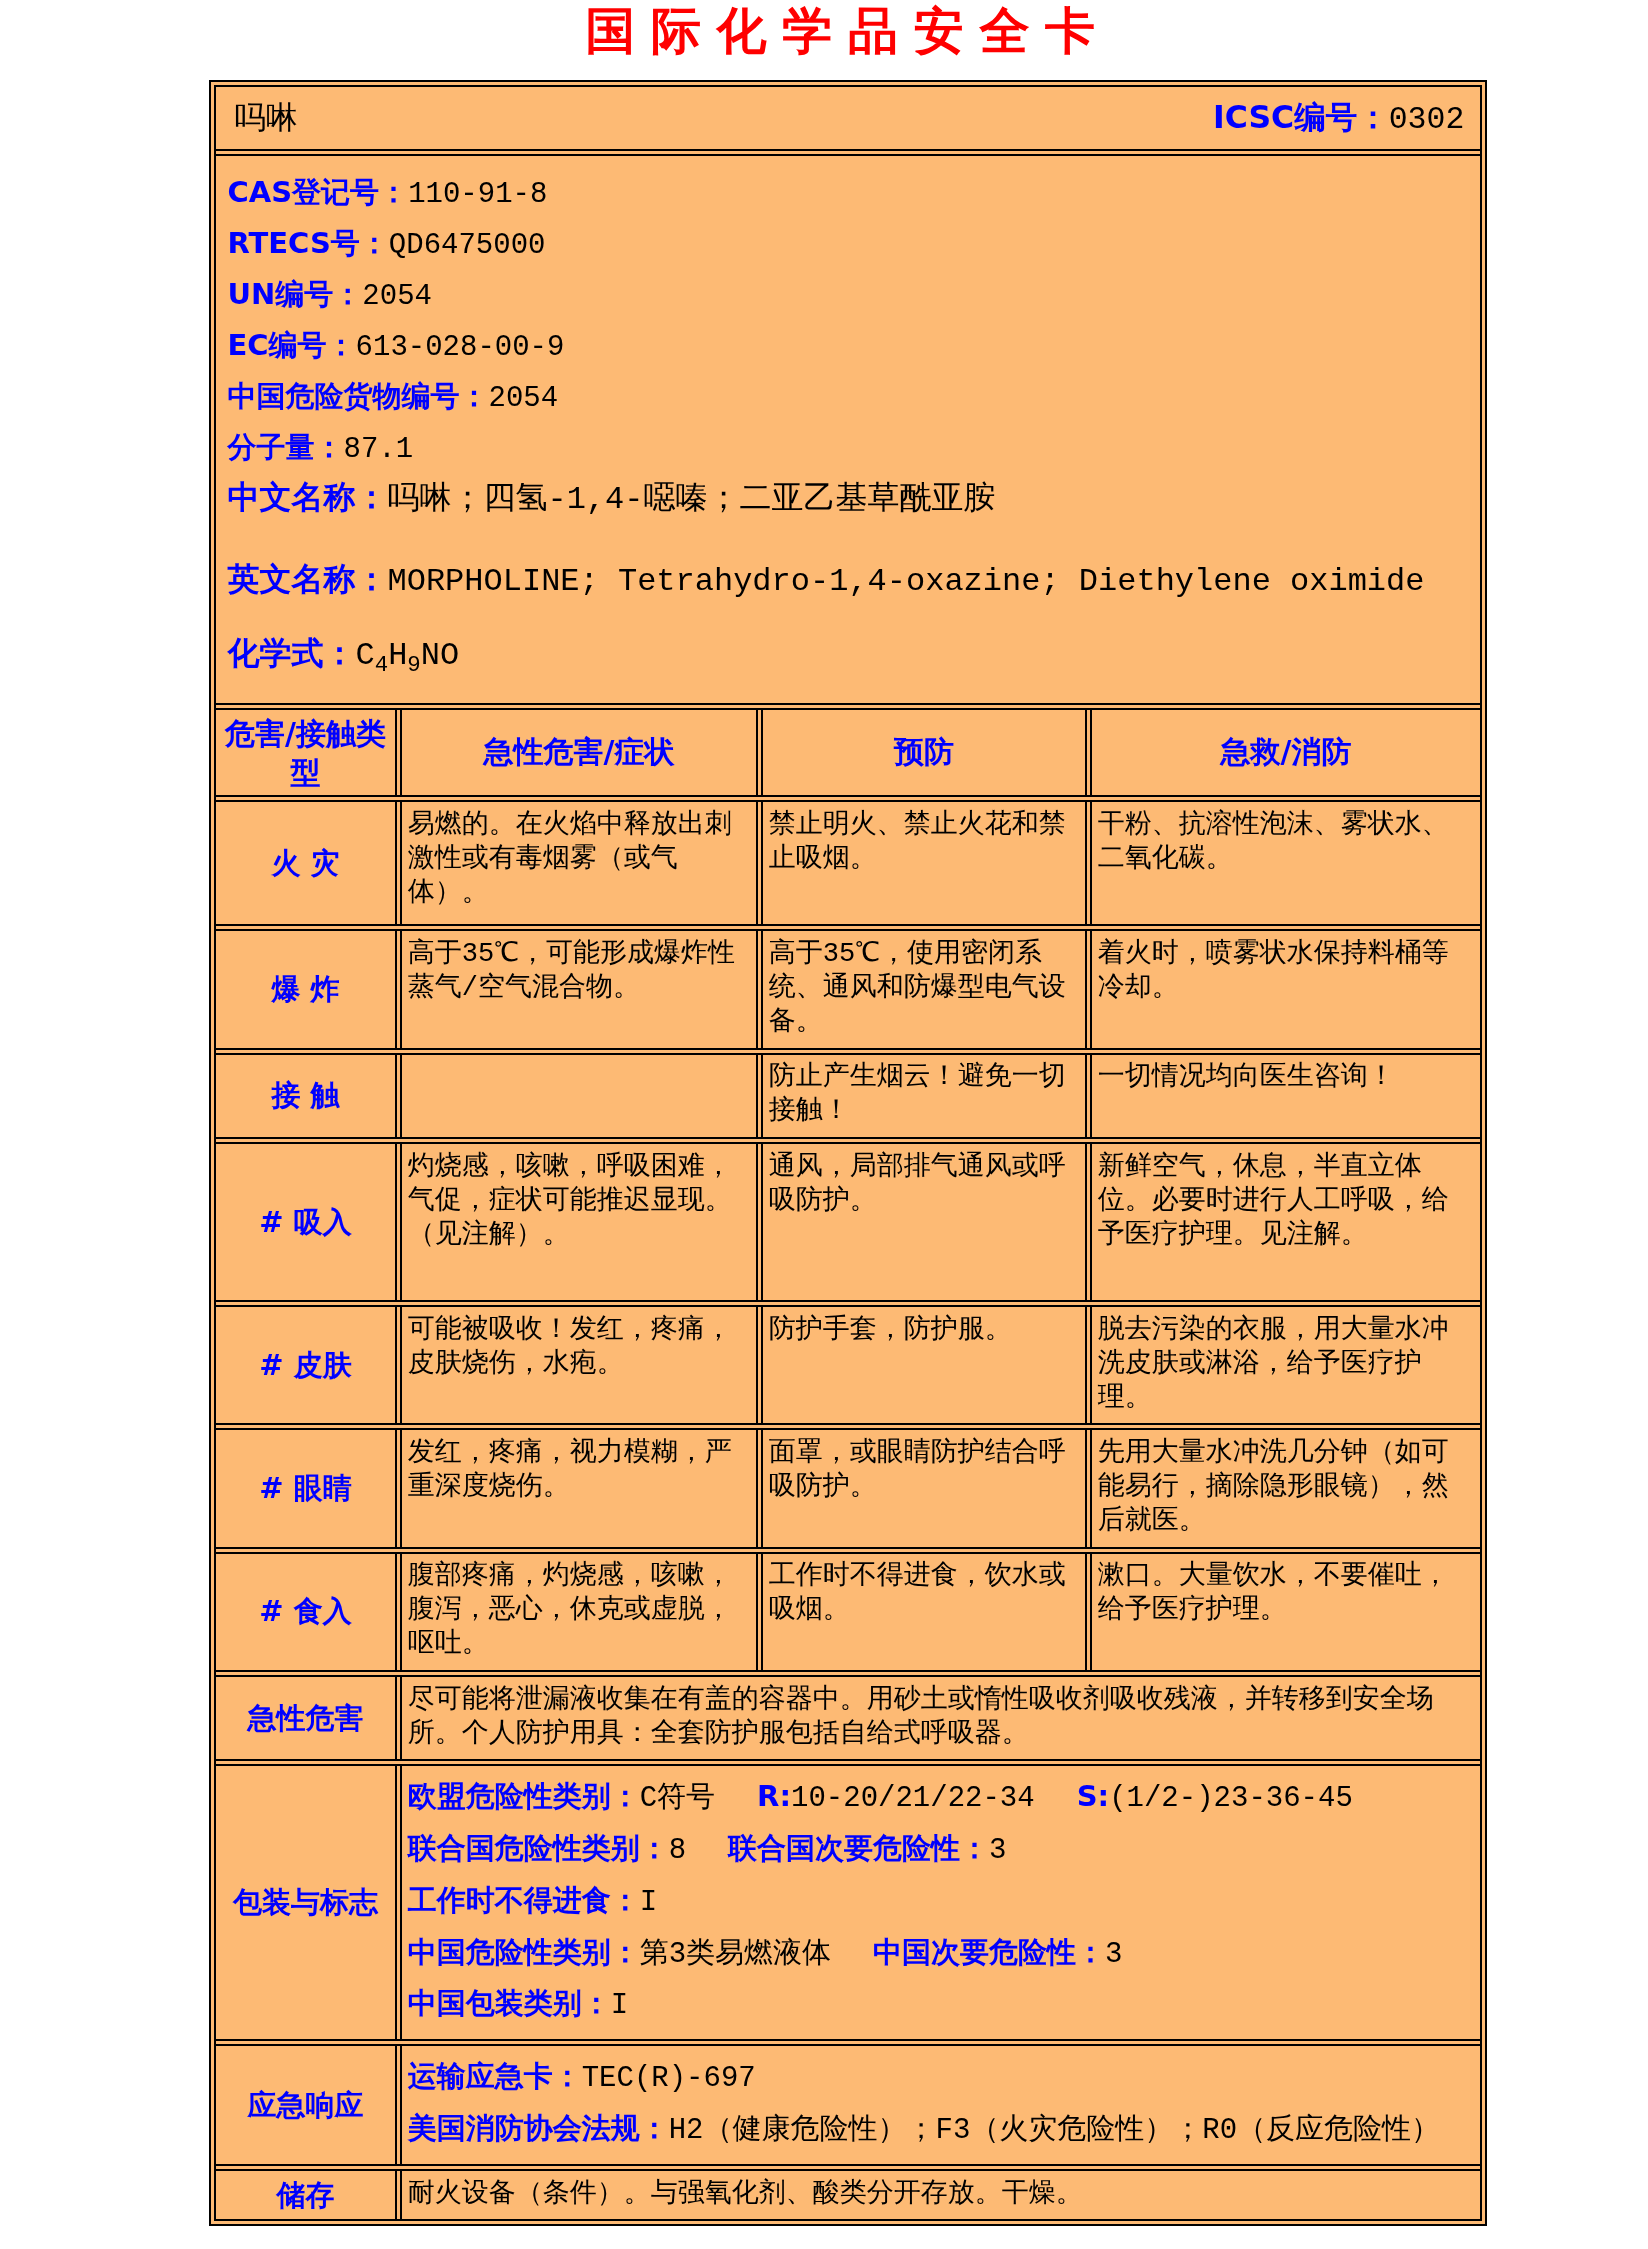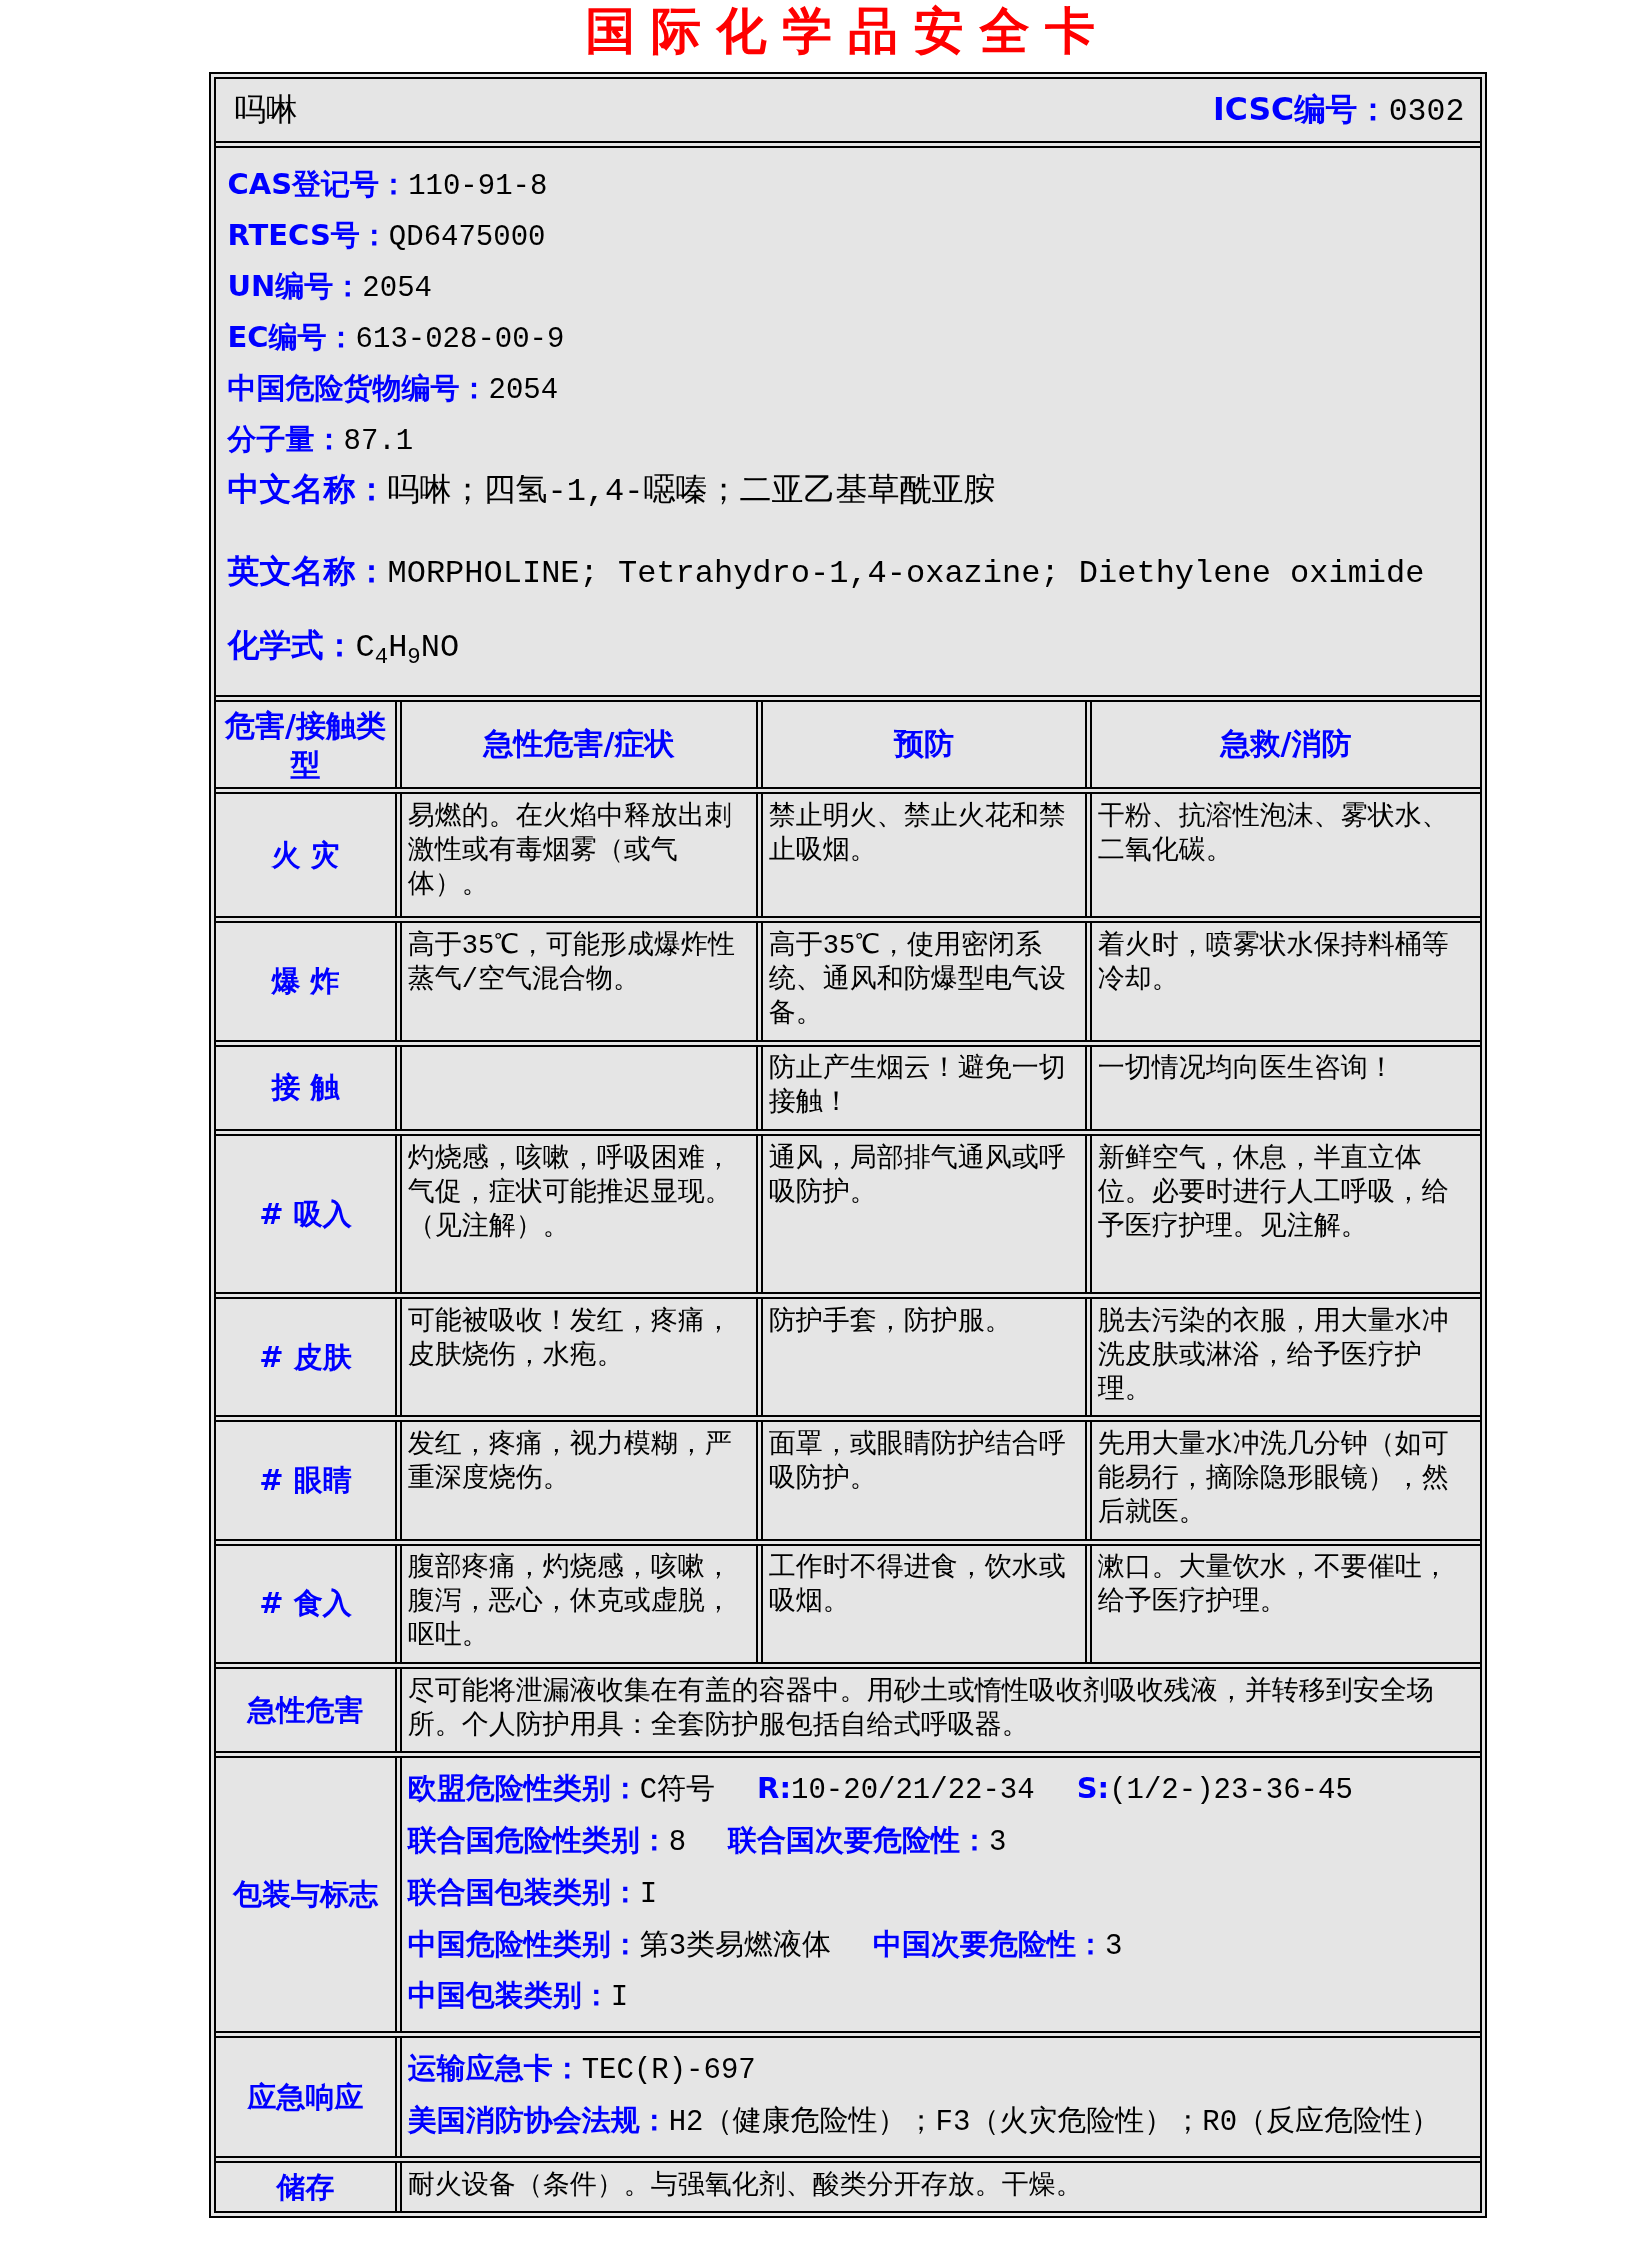--- a/index.html
+++ b/index.html
@@ -3,22 +3,22 @@
 <meta charset="utf-8">
 <style>
   html,body{margin:0;padding:0;background:#fff;}
   body{width:1648px;height:2250px;position:relative;overflow:hidden;
        font-family:"Liberation Mono","DejaVu Sans Mono",monospace;color:#000;}
 
   .page-title{position:absolute;left:209px;top:1.4px;width:1278px;height:69px;
     text-align:center;font-family:"DejaVu Serif","Liberation Serif",serif;
     font-weight:bold;font-size:50px;line-height:60px;letter-spacing:15.7px;}
 
-  .card{position:absolute;left:209px;top:72px;width:1278px;
-    border:7.2px double #000;background:#e5e5e5;box-sizing:border-box;}
+  .card{position:absolute;left:209px;top:80px;width:1278px;
+    border:7.2px double #000;background:#fdba74;box-sizing:border-box;}
 
   
   .strip{display:flex;align-items:center;justify-content:space-between;
     min-height:62px;padding:0 15.7px 0 18.6px;font-size:31.5px;}
   .strip .substance{color:#000;}
   .blue{color:#0000FF;font-weight:bold;font-family:"DejaVu Sans","Liberation Sans",sans-serif;}
   .blk{color:#000;font-weight:normal;}
 
   
   .idsec{display:flex;border-top:7.2px double #000;padding:11.5px 10px 15.7px 11.5px;min-height:283px;box-sizing:border-box;flex-direction:column;}
@@ -172,21 +172,21 @@
   <div class="hrow row-pack">
     <div class="lcell blue">包装与标志</div>
     <div class="ccell cspan">
       <div class="packline">
         <span class="blue">欧盟危险性类别：</span><span class="blk">C符号</span><span class="sp"></span><span class="blue">R:</span><span class="blk">10-20/21/22-34</span><span class="sp"></span><span class="blue">S:</span><span class="blk">(1/2-)23-36-45</span>
       </div>
       <div class="packline">
         <span class="blue">联合国危险性类别：</span><span class="blk">8</span><span class="sp"></span><span class="blue">联合国次要危险性：</span><span class="blk">3</span>
       </div>
       <div class="packline">
-        <span class="blue">联合国包装类别：</span><span class="blk">I</span>
+        <span class="blue">工作时不得进食：</span><span class="blk">I</span>
       </div>
       <div class="packline">
         <span class="blue">中国危险性类别：</span><span class="blk">第3类易燃液体</span><span class="sp"></span><span class="blue">中国次要危险性：</span><span class="blk">3</span>
       </div>
       <div class="packline">
         <span class="blue">中国包装类别：</span><span class="blk">I</span>
       </div>
     </div>
   </div>
 

